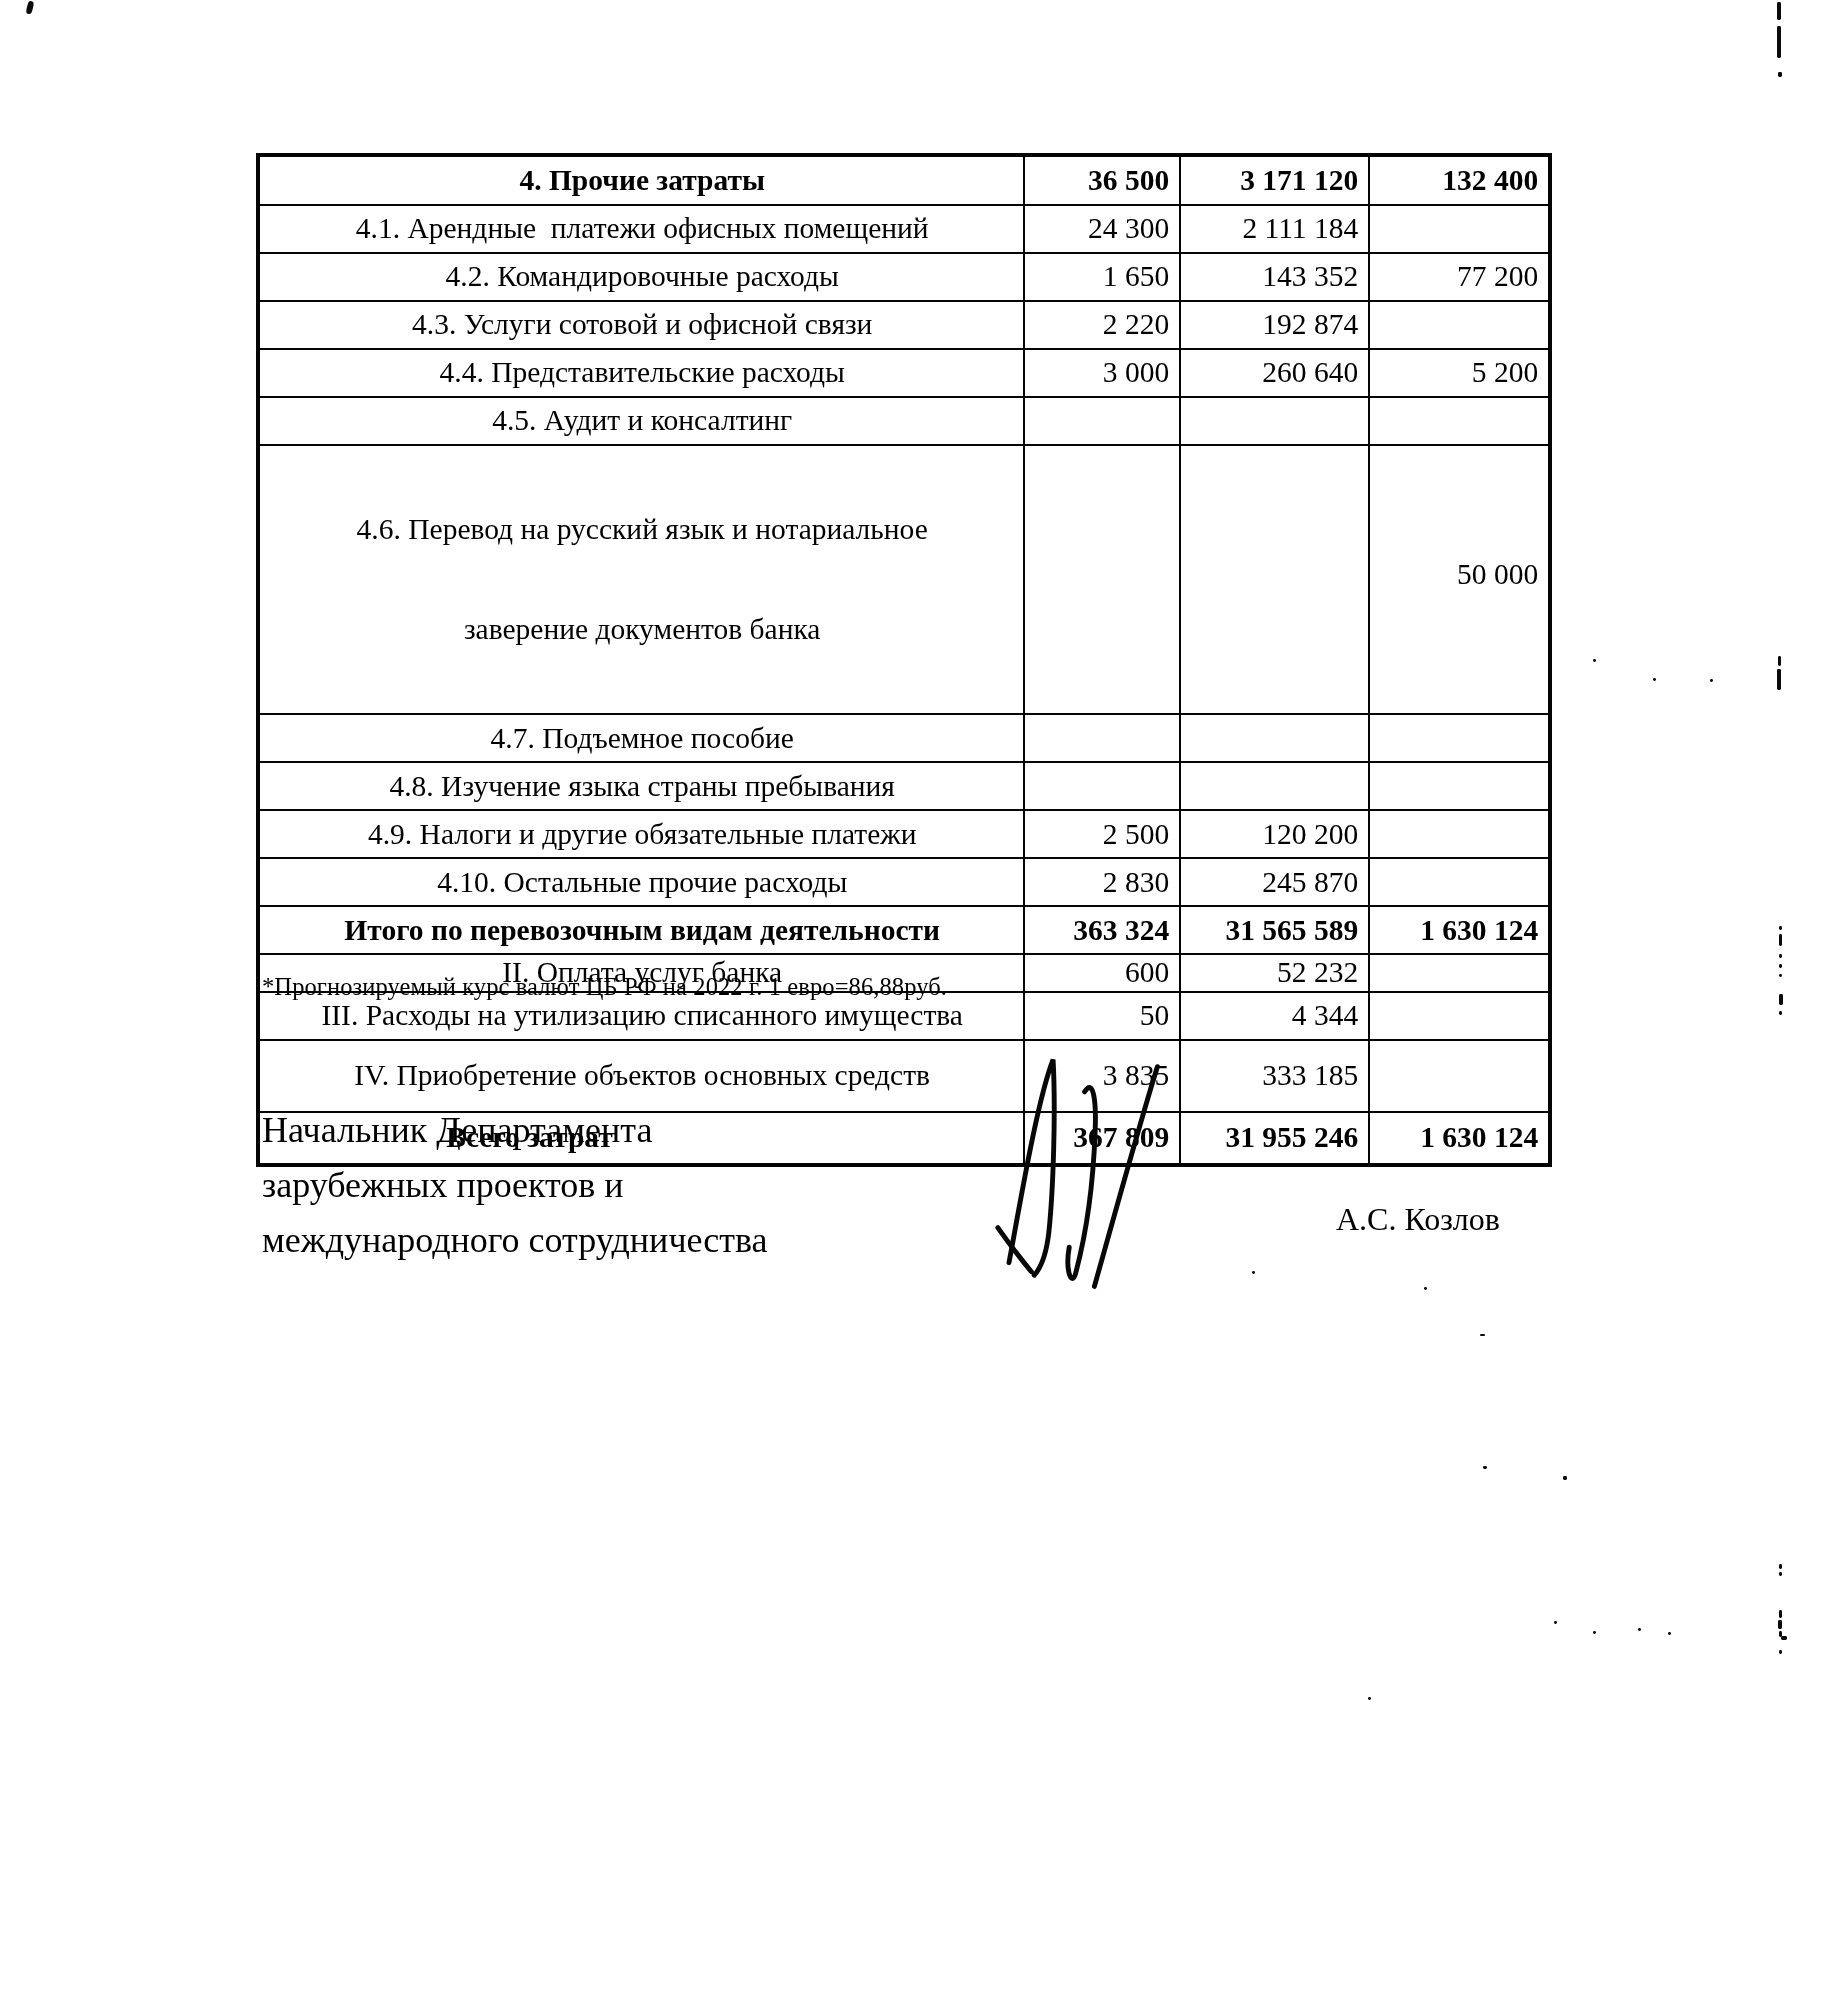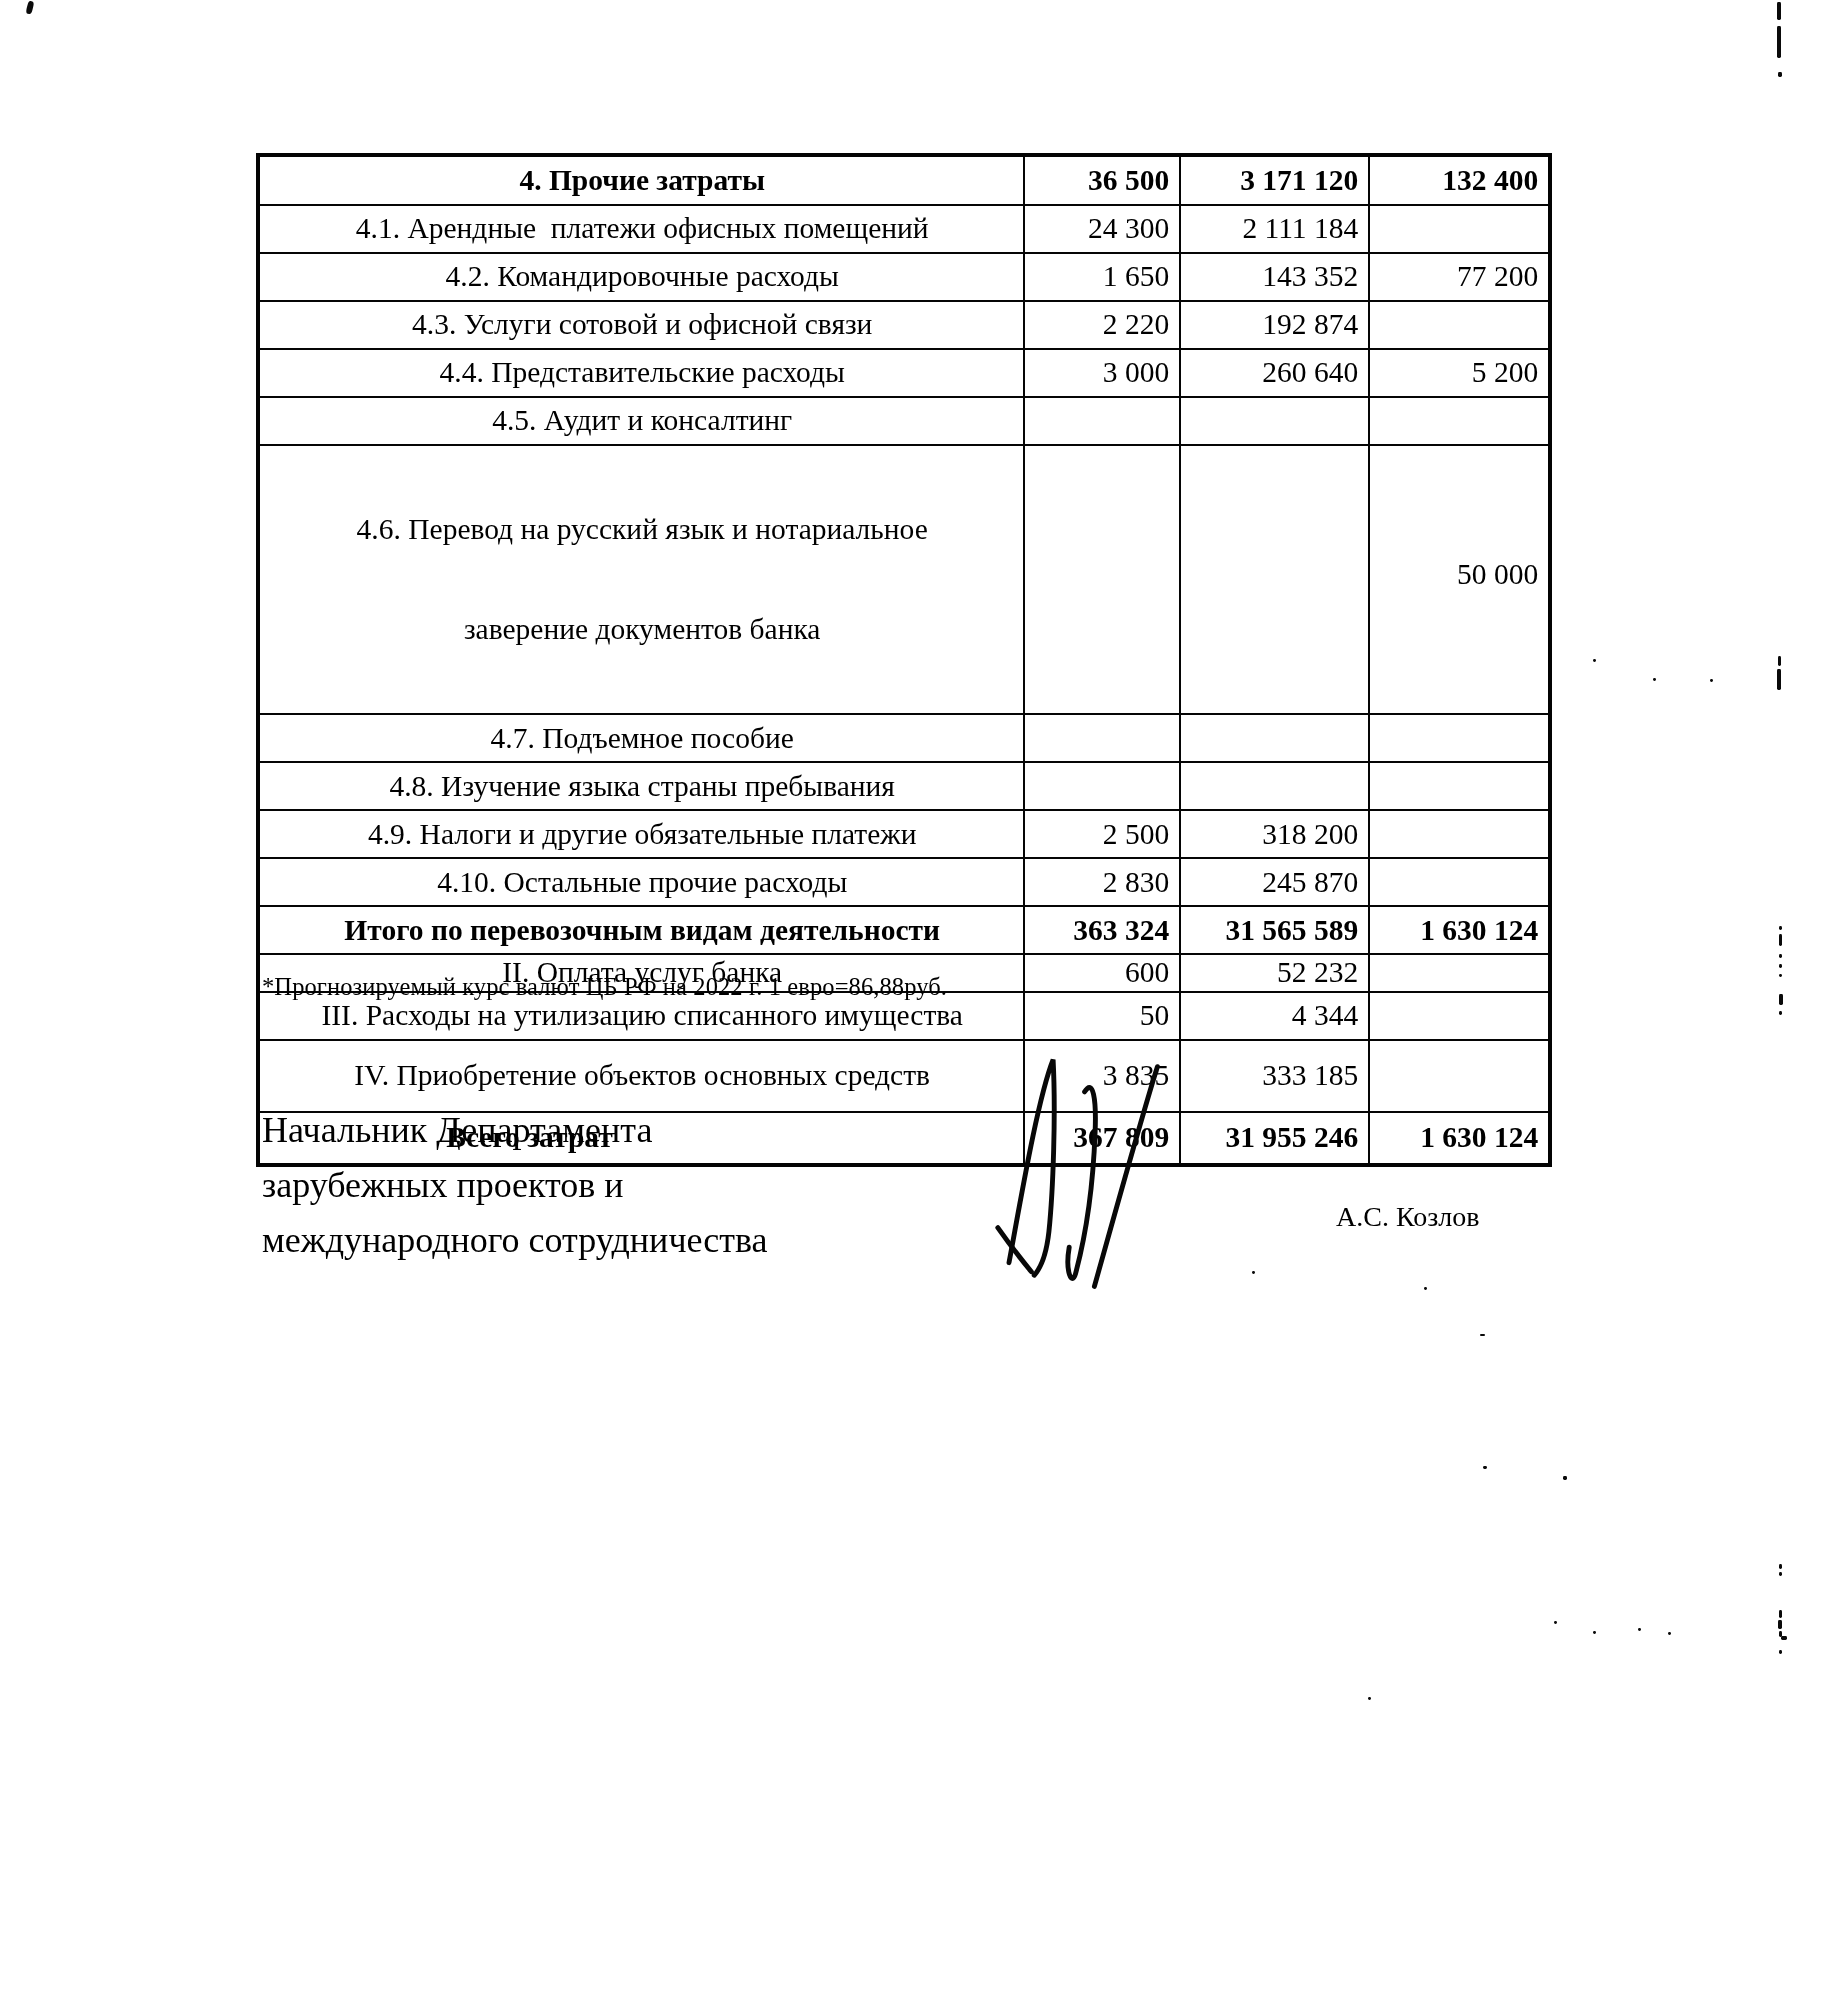--- a/index.html
+++ b/index.html
@@ -39,21 +39,21 @@
     font-size:24.5px; letter-spacing:0.1px;
   }
 
   
   .sig-title {
     position:absolute; left:262px; top:1103px;
     font-size:36px; line-height:55px; white-space:nowrap;
   }
   .sig-name {
     position:absolute; left:1336px; top:1201px;
-    font-size:28px; white-space:nowrap;
+    font-size:32px; white-space:nowrap;
   }
   .sig-svg { position:absolute; left:988px; top:1051px; }
 
   
   i.spk { position:absolute; display:block; background:#0a0a0a; border-radius:1.4px; }
 </style>
 </head>
 <body>
 
 <table class="budget">
@@ -117,21 +117,21 @@
     </tr>
     <tr class="h68">
       <td class="lbl">4.8. Изучение языка страны пребывания</td>
       <td class="num"></td>
       <td class="num"></td>
       <td class="num"></td>
     </tr>
     <tr class="h68">
       <td class="lbl">4.9. Налоги и другие обязательные платежи</td>
       <td class="num">2 500</td>
-      <td class="num">318 200</td>
+      <td class="num">120 200</td>
       <td class="num"></td>
     </tr>
     <tr class="h68">
       <td class="lbl">4.10. Остальные прочие расходы</td>
       <td class="num">2 830</td>
       <td class="num">245 870</td>
       <td class="num"></td>
     </tr>
     <tr class="bold h68">
       <td class="lbl">Итого по перевозочным видам деятельности</td>

